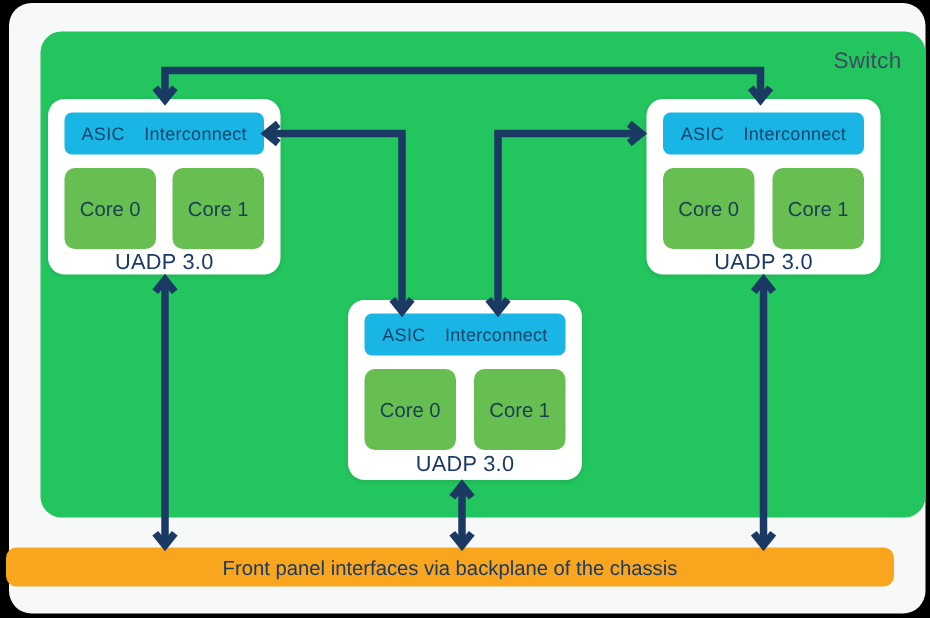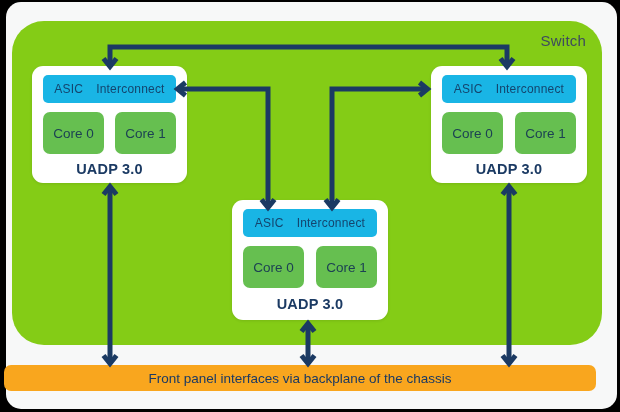--- a/index.html
+++ b/index.html
@@ -7,49 +7,49 @@
     width:620px;height:412px;overflow:hidden;position:relative;
     background:#000;
     font-family:"Liberation Sans", sans-serif;
     -webkit-font-smoothing:antialiased;
   }
   .frame{
     position:absolute;left:6px;top:2px;width:611px;height:407px;
     background:#f7f8f8;border-radius:15px;
   }
   .switch-area{
-    position:absolute;left:12px;top:21px;width:590px;height:324px;
-    background:#84cc16;border-radius:32px;
+    position:absolute;left:27px;top:21px;width:590px;height:324px;
+    background:#22c55e;border-radius:14px;
   }
   .switch-label{
     position:absolute;top:11px;right:16px;
     font-size:15px;color:#3e4a5f;letter-spacing:0.2px;
   }
   .uadp{
     position:absolute;background:#ffffff;border-radius:11px;
     box-shadow:0 1px 3px rgba(0,0,0,0.10);
     display:flex;flex-direction:column;
     padding:9px 11px 0 11px;box-sizing:border-box;
   }
   .asic-bar{
     height:28px;border-radius:5px;background:#19b5e5;
     display:flex;align-items:center;justify-content:center;gap:13px;
     color:#14456e;font-size:12px;letter-spacing:0.2px;
   }
   .cores{
     margin-top:9px;display:flex;justify-content:space-between;
   }
   .core{
-    width:61px;height:42px;border-radius:7px;background:#66bf50;
+    width:61px;height:54px;border-radius:7px;background:#66bf50;
     display:flex;align-items:center;justify-content:center;
     color:#1c4153;font-size:13.5px;
   }
   .uadp-label{
     flex:1;display:flex;align-items:center;justify-content:center;
-    color:#1b3a63;font-size:14.5px;letter-spacing:0.2px;font-weight:bold;
+    color:#1b3a63;font-size:14.5px;letter-spacing:0.2px;
   }
   .backplane{
     position:absolute;left:4px;top:365px;width:592px;height:26px;
     background:#f9a61e;border-radius:7px;
     display:flex;align-items:center;justify-content:center;
     color:#1b3a63;font-size:13.5px;
   }
   .arrows{
     position:absolute;left:0;top:0;width:620px;height:412px;
     z-index:10;pointer-events:none;

